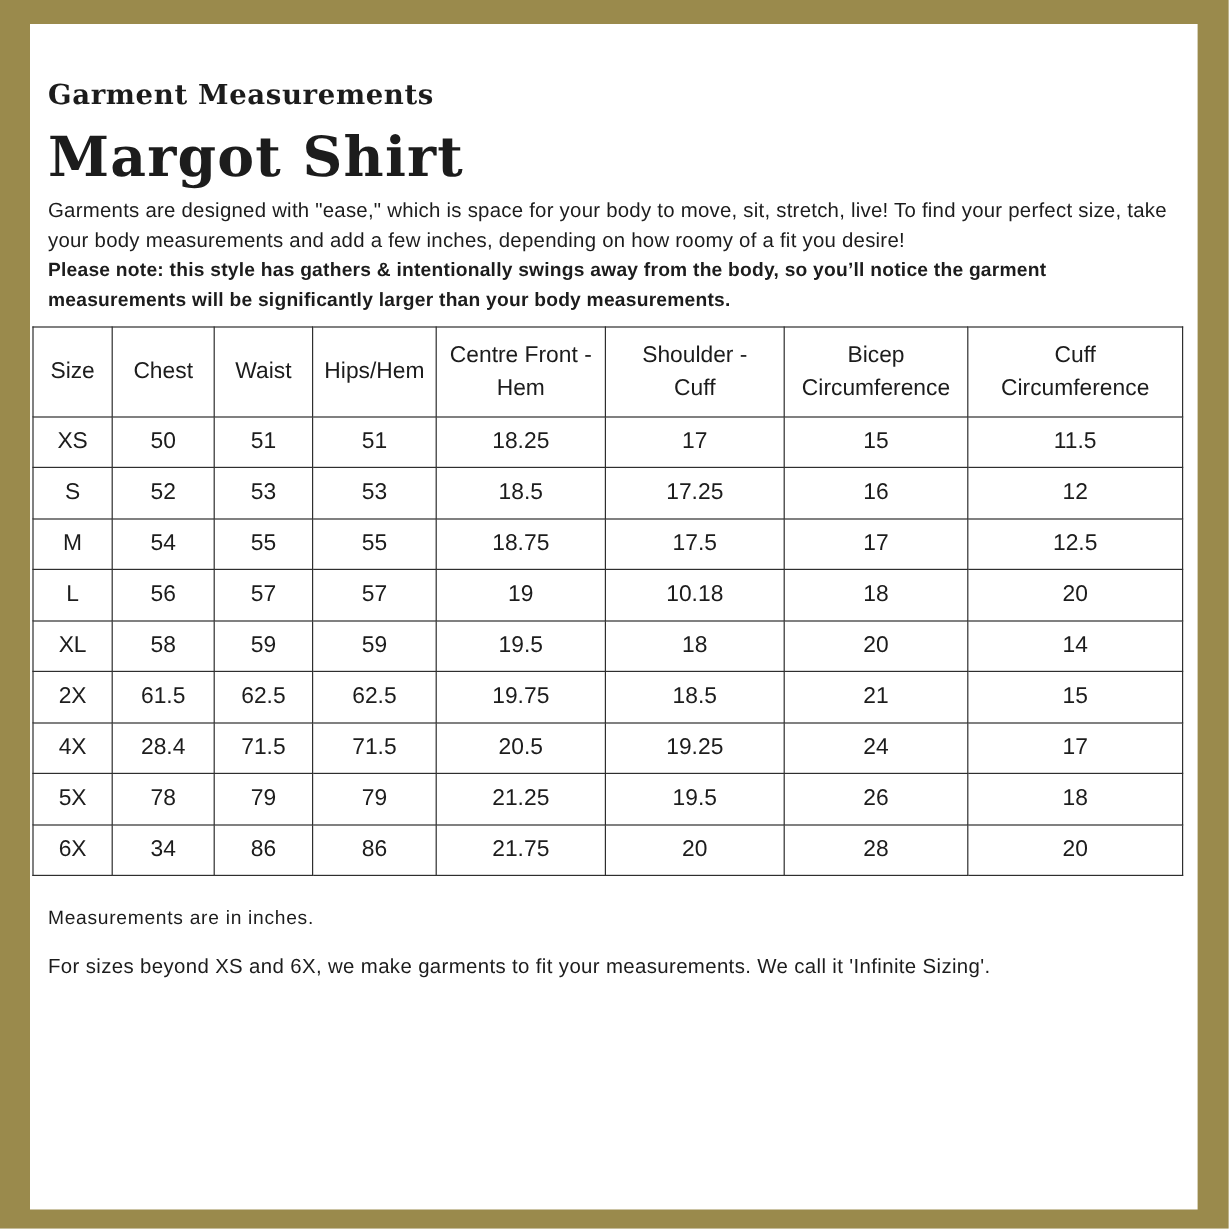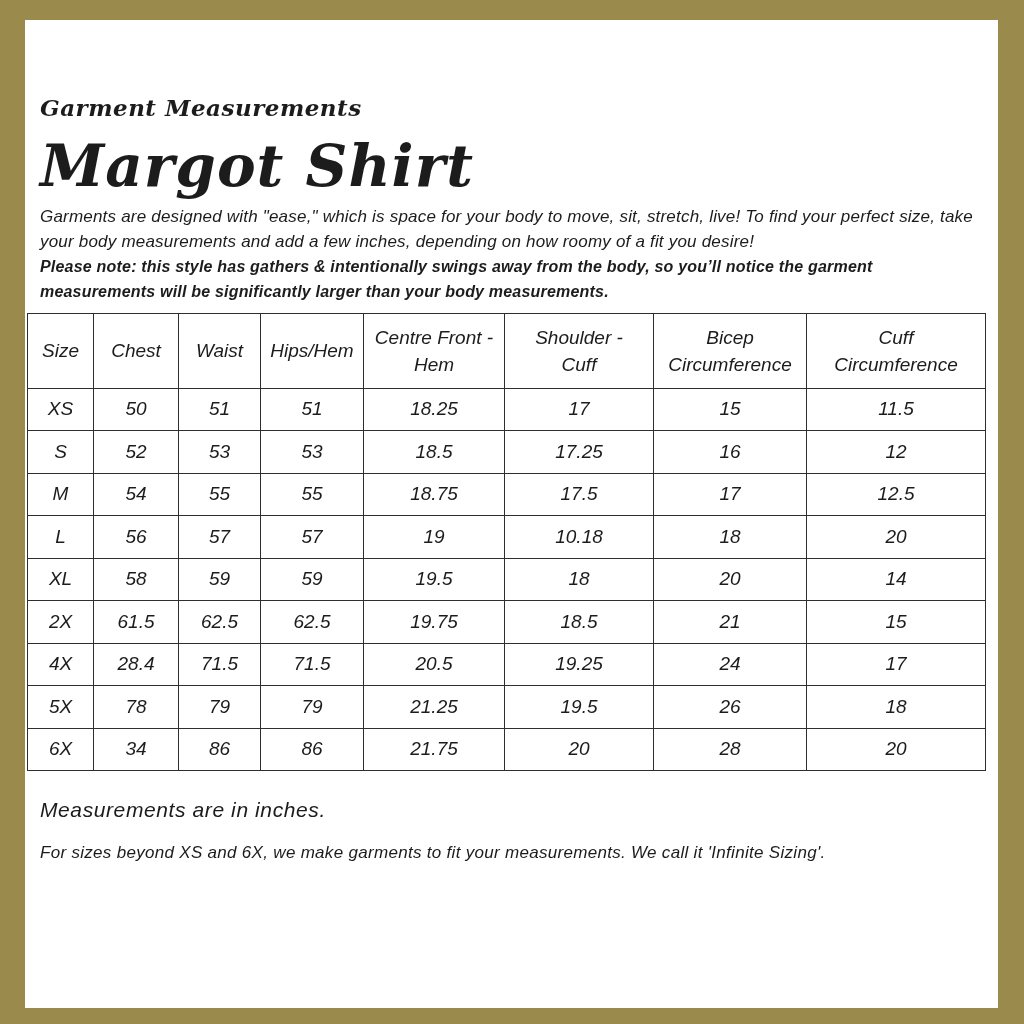--- a/index.html
+++ b/index.html
@@ -9,34 +9,34 @@
     height: 1024px;
     box-sizing: border-box;
     border-style: solid;
     border-color: #9a8a4c;
     border-width: 20px 26px 16px 25px;
     background: #ffffff;
     overflow: hidden;
     font-family: "Liberation Sans", sans-serif;
     color: #1c1c1c;
   }
-  .content { padding-top: 76px; font-style: italic; }
+  .content { padding-top: 48px; }
   .text-block { margin-left: 15px; margin-right: 24px; }
 
   .eyebrow {
     font-family: "DejaVu Serif", "Liberation Serif", serif;
     font-weight: bold;
     font-size: 23px;
     letter-spacing: 0.5px;
     line-height: 1;
   }
   .title {
     font-family: "DejaVu Serif", "Liberation Serif", serif;
     font-weight: bold;
-    font-size: 58px;
+    font-size: 46px;
     line-height: 1.08;
     margin-top: 16px;
     letter-spacing: 1px;
     margin-left: 15px;
   }
   .intro {
     margin-top: 6px;
     font-size: 17px;
     line-height: 25px;
     letter-spacing: 0.2px;
@@ -70,21 +70,21 @@
   }
   table.measurements thead th {
     height: 74px;
     white-space: pre-line;
     line-height: 27px;
   }
   table.measurements tbody td { height: 41.5px; }
 
   .footer-primary {
     margin-top: 27px;
-    font-size: 21px;
+    font-size: 16px;
     letter-spacing: 0.6px;
   }
   .footer-secondary {
     margin-top: 21px;
     font-size: 17px;
     letter-spacing: 0.3px;
   }
 </style>
 </head>
 <body>

